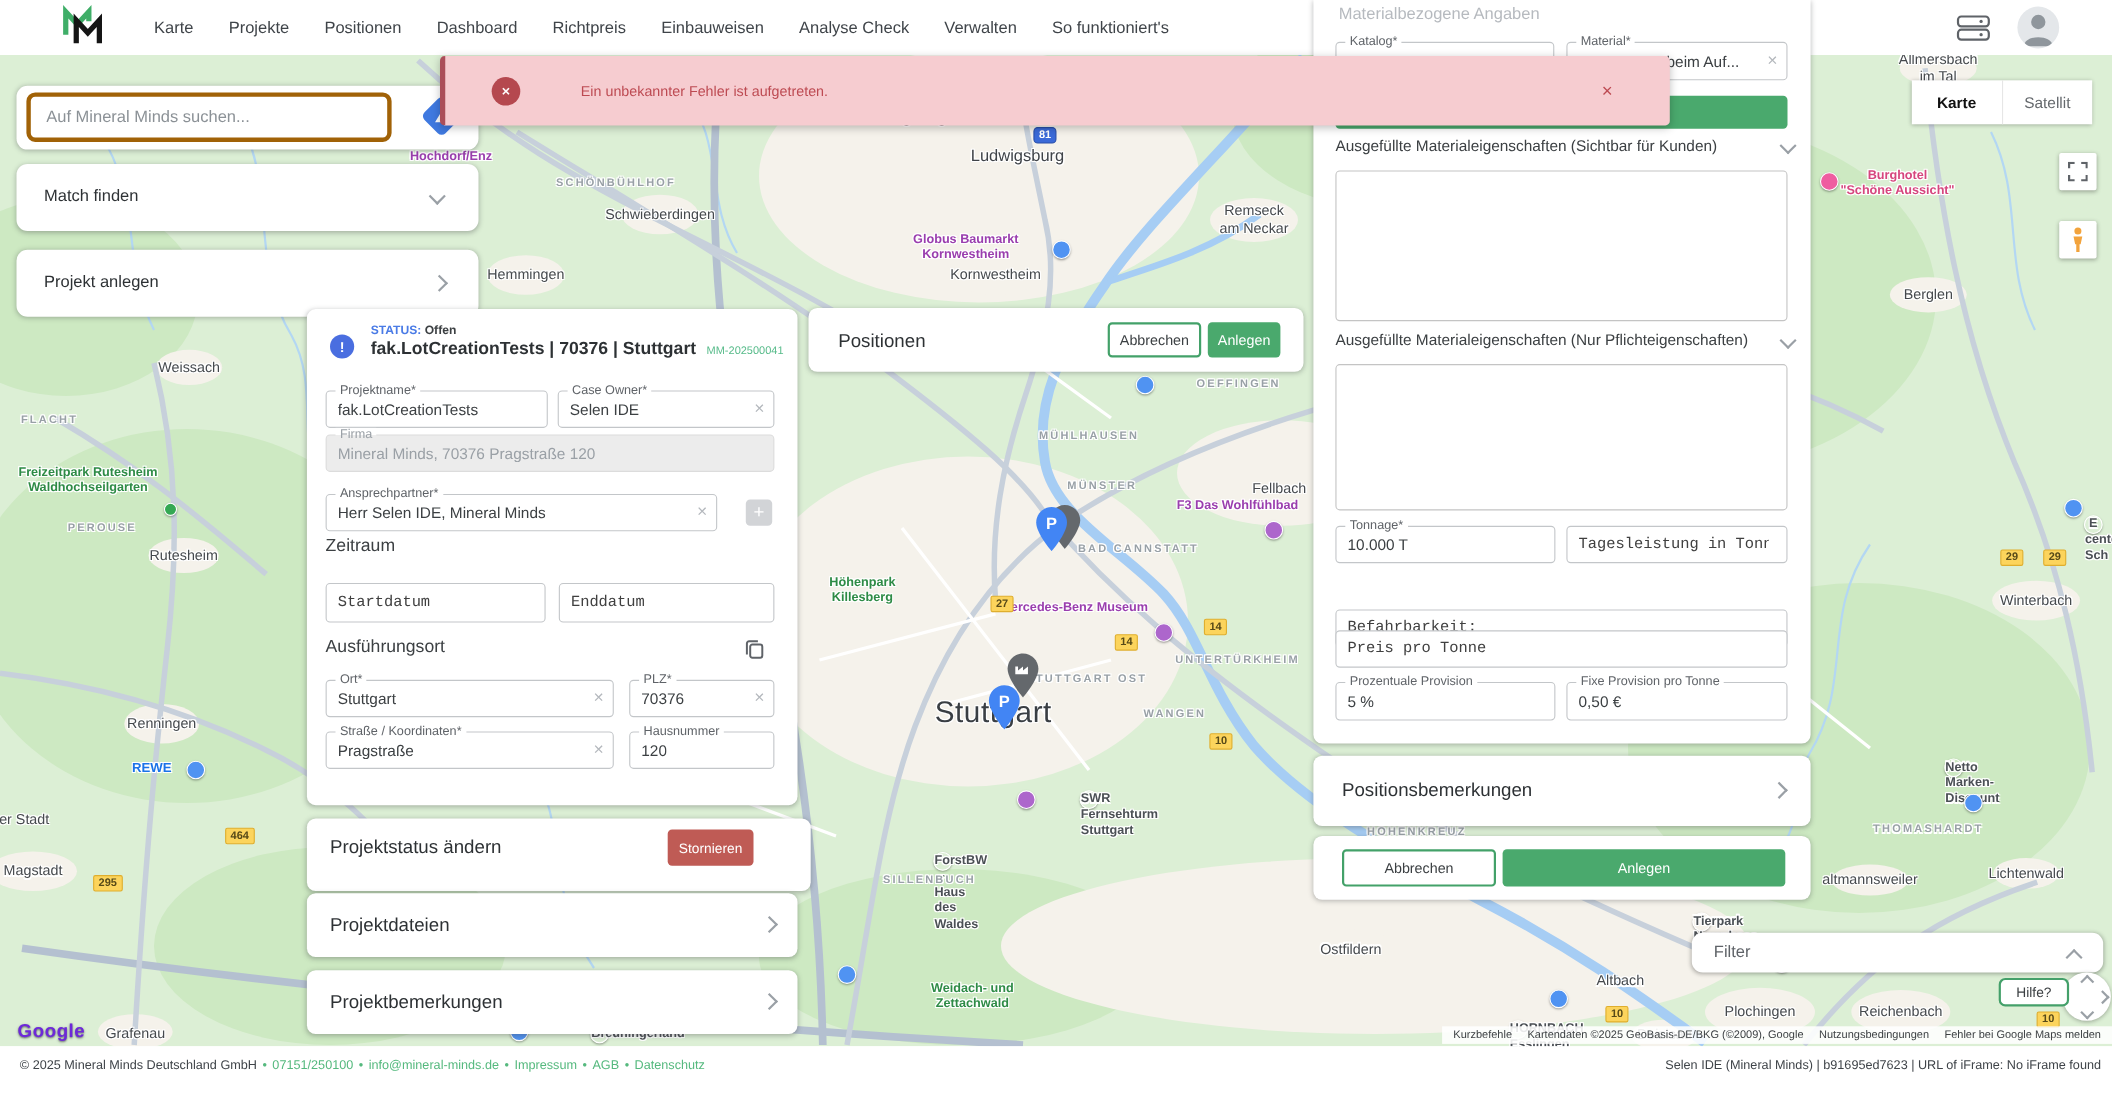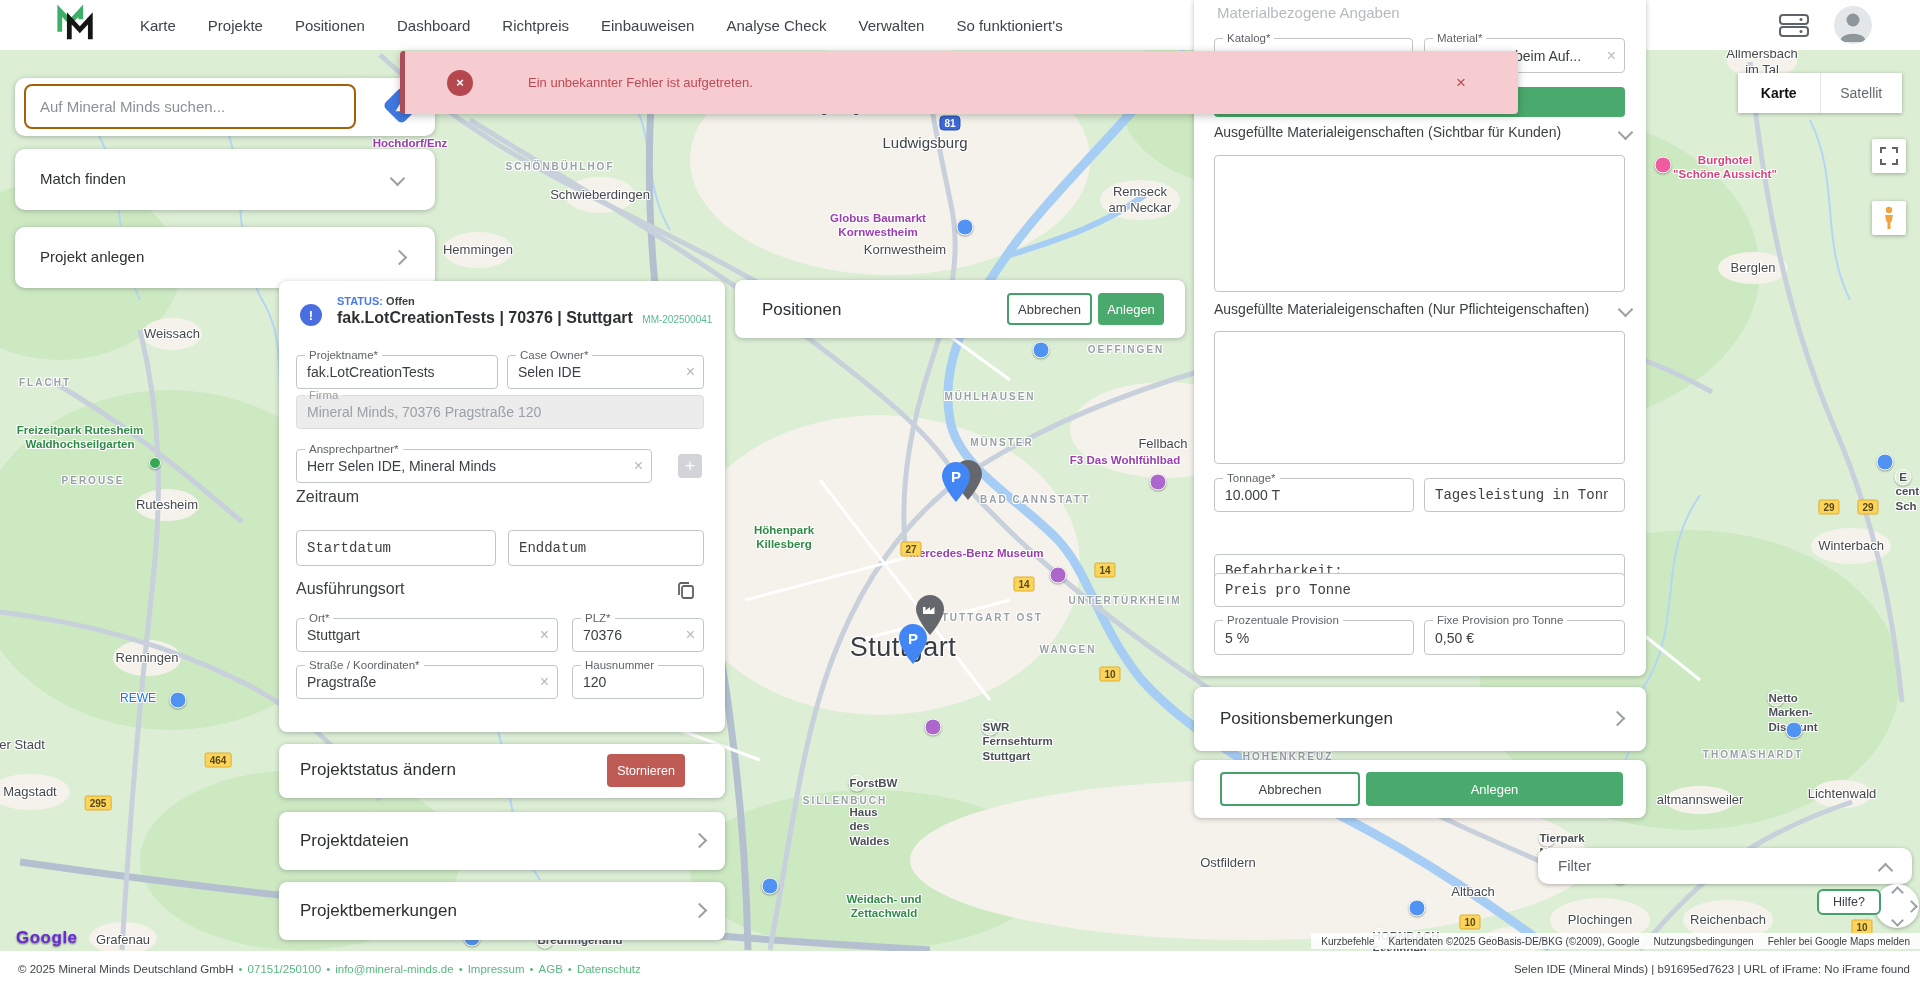--- a/index.html
+++ b/index.html
@@ -47,30 +47,30 @@
   .mlbl{position:absolute;transform:translate(-50%,-50%);white-space:pre-line;text-align:center;line-height:1.25;z-index:1;pointer-events:none;
         text-shadow:-1px -1px 0 #fff,1px -1px 0 #fff,-1px 1px 0 #fff,1px 1px 0 #fff,0 1px 0 #fff,0 -1px 0 #fff;}
   .mlbl.town{font-size:13px;color:#45494d;}
   .mlbl.city{font-size:15px;color:#3f4348;}
   .mlbl.big{font-size:27px;color:#393e43;letter-spacing:.5px;}
   .mlbl.area{font-size:10px;color:#98a0a6;letter-spacing:2px;font-weight:bold;}
   .mlbl.poi{font-size:11.5px;color:#4b5055;font-weight:bold;}
   .mlbl.purple{font-size:11.5px;color:#9a3eae;font-weight:bold;}
   .mlbl.green{font-size:11.5px;color:#2e8b46;font-weight:bold;}
   .mlbl.pink{font-size:11.5px;color:#d6467e;font-weight:bold;}
-  .mlbl.blue{font-size:12px;color:#1a73e8;font-weight:normal;}
+  .mlbl.blue{font-size:12px;color:#1a73e8;font-weight:bold;}
   .poi{position:absolute;width:15px;height:15px;border-radius:50%;transform:translate(-50%,-50%);border:1.5px solid #fff;box-shadow:0 1px 2px rgba(0,0,0,.35);z-index:1;}
   .poi.blue{background:#5093f2;} .poi.purple{background:#ad66cc;} .poi.pink{background:#ef5da0;}
   .poi.green{background:#34a853;width:10px;height:10px;}
   .shield{position:absolute;transform:translate(-50%,-50%);background:#fcd45c;border:1px solid #dfae2e;color:#574a18;font-size:10px;font-weight:bold;padding:1px 4px;border-radius:2px;line-height:1.1;z-index:1;}
   .shield.blue{background:#3b6ad8;border-color:#2a4fa8;color:#fff;border-radius:4px;}
   .pinw{position:absolute;transform:translate(-50%,-100%);z-index:2;}
 
   
-  .search-input{position:absolute;left:9px;top:6px;width:332px;height:45px;border:2px solid #a16207;border-radius:8px;box-sizing:border-box;font-size:15px;color:#3c4043;padding:0 14px;outline:none;}
+  .search-input{position:absolute;left:9px;top:6px;width:332px;height:45px;border:4px solid #a16207;border-radius:8px;box-sizing:border-box;font-size:15px;color:#3c4043;padding:0 14px;outline:none;}
   .search-input::placeholder{color:#8b9196;}
   .diamond{position:absolute;width:27px;height:27px;background:#3f79e0;border-radius:5px;transform:rotate(45deg);display:flex;align-items:center;justify-content:center;z-index:4;}
   .diamond span{width:0;height:0;border-left:6px solid transparent;border-right:6px solid transparent;border-bottom:10px solid #fff;transform:rotate(-45deg);}
 
   
   .maptype{position:absolute;left:1738px;top:73px;width:164px;height:40px;background:#fff;box-shadow:0 1px 4px rgba(0,0,0,.3);display:flex;z-index:4;}
   .maptype div{flex:1;display:flex;align-items:center;justify-content:center;font-size:14px;}
   .maptype .on{color:#111;font-weight:bold;}
   .maptype .off{color:#65696d;border-left:1px solid #e6e6e6;}
   .sqbtn{position:absolute;width:34px;height:34px;background:#fff;box-shadow:0 1px 4px rgba(0,0,0,.3);display:flex;align-items:center;justify-content:center;z-index:4;border-radius:2px;}
@@ -409,21 +409,21 @@
       <span class="lab">Straße / Koordinaten*</span>
       <span class="val">Pragstraße</span>
       <span class="x">×</span>
     </div>
     <div class="fld" style="left:293px;top:384px;width:132px;padding-left:28px;">
       <span class="lab">Hausnummer</span>
       <span class="val">120</span>
     </div>
   </div>
 
-  <div class="card" style="left:279px;top:744px;width:446px;height:54px;">
+  <div class="card" style="left:279px;top:744px;width:446px;height:66px;padding-left:12px;">
     <span class="ptitle" style="left:21px;top:16px;">Projektstatus ändern</span>
     <div class="btn btn-red" style="position:absolute;left:328px;top:10px;width:78px;height:33px;">Stornieren</div>
   </div>
 
   <div class="card" style="left:279px;top:812px;width:446px;height:58px;">
     <span class="ptitle" style="left:21px;top:19px;">Projektdateien</span>
     <span class="chev r" style="left:415px;top:23px;"></span>
   </div>
 
   <div class="card" style="left:279px;top:882px;width:446px;height:58px;">

